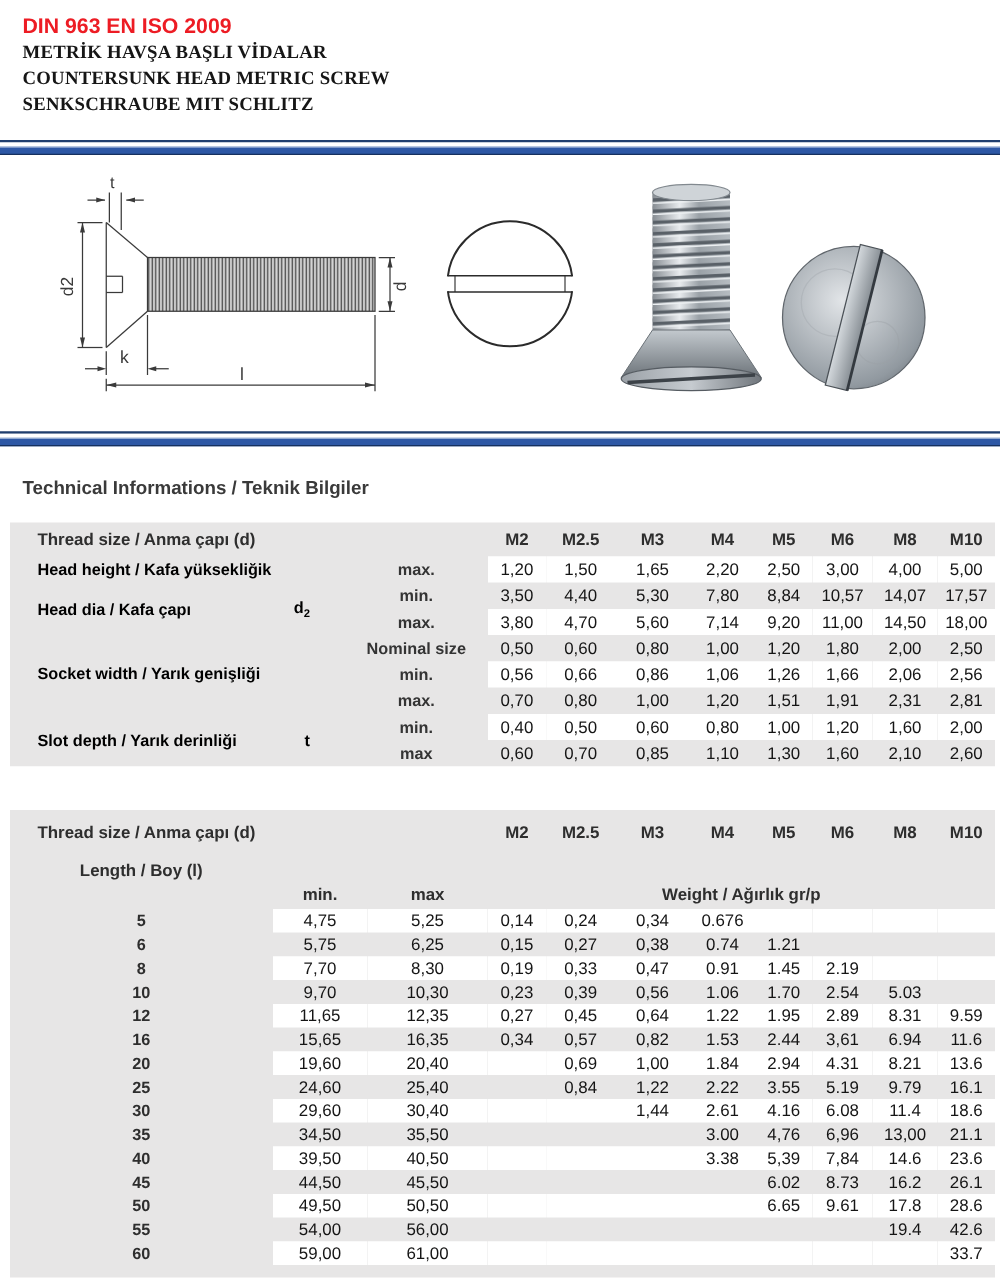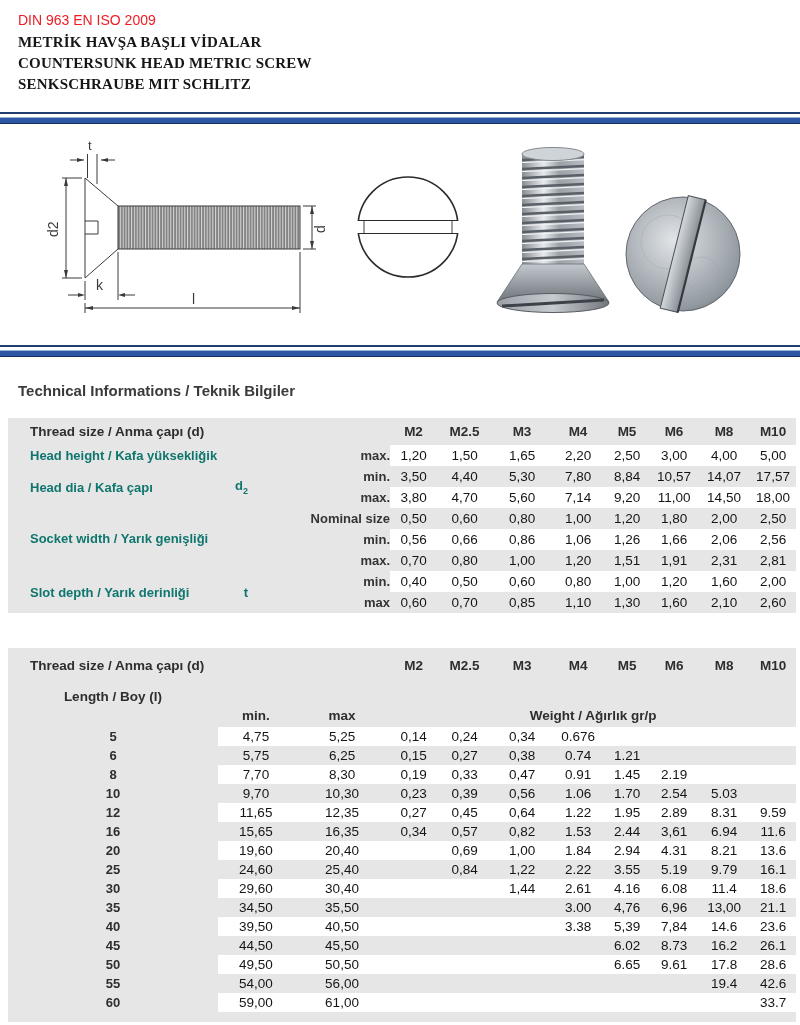--- a/index.html
+++ b/index.html
@@ -1,21 +1,21 @@
 <!DOCTYPE html>
 <html><head>
 <meta charset="utf-8">
 <style>
   html,body{margin:0;padding:0;background:#fff;}
   .page{position:relative;width:800px;height:1025px;background:#fff;overflow:hidden;
         font-family:"Liberation Sans",sans-serif;color:#1d1d1d;}
 
   
   .hdr{position:absolute;left:18px;top:10px;line-height:21px;}
-  .hdr .title{font-size:14px;font-weight:normal;color:#ed1c24;margin-bottom:1px;}
+  .hdr .title{font-size:17px;font-weight:bold;color:#ed1c24;margin-bottom:1px;}
   .hdr .sub{font-size:15px;font-weight:bold;color:#161616;letter-spacing:.2px;font-family:Liberation Serif, serif;}
 
   
   .sep{position:absolute;left:0;width:800px;}
   .sep .a{height:2px;background:#1f3e6e;}
   .sep .g{height:3px;background:#fff;}
   .sep .c{height:1px;background:#9db4d6;}
   .sep .d{height:5px;background:#2d57a5;border-bottom:1px solid #16305e;}
   #sep-top{top:112px;} #sep-mid{top:345px;}
 
@@ -27,25 +27,25 @@
   .section-title{position:absolute;left:18px;top:382px;font-size:15px;font-weight:bold;color:#3a3a3a;text-align:right;}
 
   
   table{border-collapse:collapse;table-layout:fixed;}
   td,th{padding:0;margin:0;overflow:hidden;white-space:nowrap;}
 
   .spec{position:absolute;left:8px;top:418px;width:788px;background:#e7e6e6;}
   .spec thead th{height:27px;font-size:13.5px;font-weight:bold;color:#2e2e2e;vertical-align:middle;}
   .spec th.corner{text-align:left;padding-left:22px;}
   .spec tbody td{height:21px;font-size:13.5px;vertical-align:middle;color:#151515;}
-  .spec td.grp{font-weight:bold;color:#0f766e;font-size:13px;}
+  .spec td.grp{font-weight:bold;color:#000000;font-size:13px;}
   .spec .gf{display:flex;justify-content:space-between;align-items:center;padding:0 28px 0 22px;}
   .spec td.grp.toppad{vertical-align:top;}
   .spec td.grp.toppad .gf{margin-top:2px;}
-  .spec td.sub{font-weight:bold;color:#343434;font-size:13px;text-align:right;}
+  .spec td.sub{font-weight:bold;color:#343434;font-size:13px;text-align:center;}
   .spec td.v{text-align:center;}
   .spec tbody tr:nth-child(odd) td.v{background:#fff;}
   sub{font-size:9px;}
 
   .weights{position:absolute;left:8px;top:648px;width:788px;background:#e7e6e6;}
   .weights thead th{font-size:13.5px;font-weight:bold;color:#2e2e2e;}
   .weights tr.hA th{height:34px;vertical-align:middle;}
   .weights th.corner{text-align:left;padding-left:22px;}
   .weights tr.hB th{height:38px;}
   .weights th.lenh{vertical-align:top;padding-top:7px;text-align:center;}

